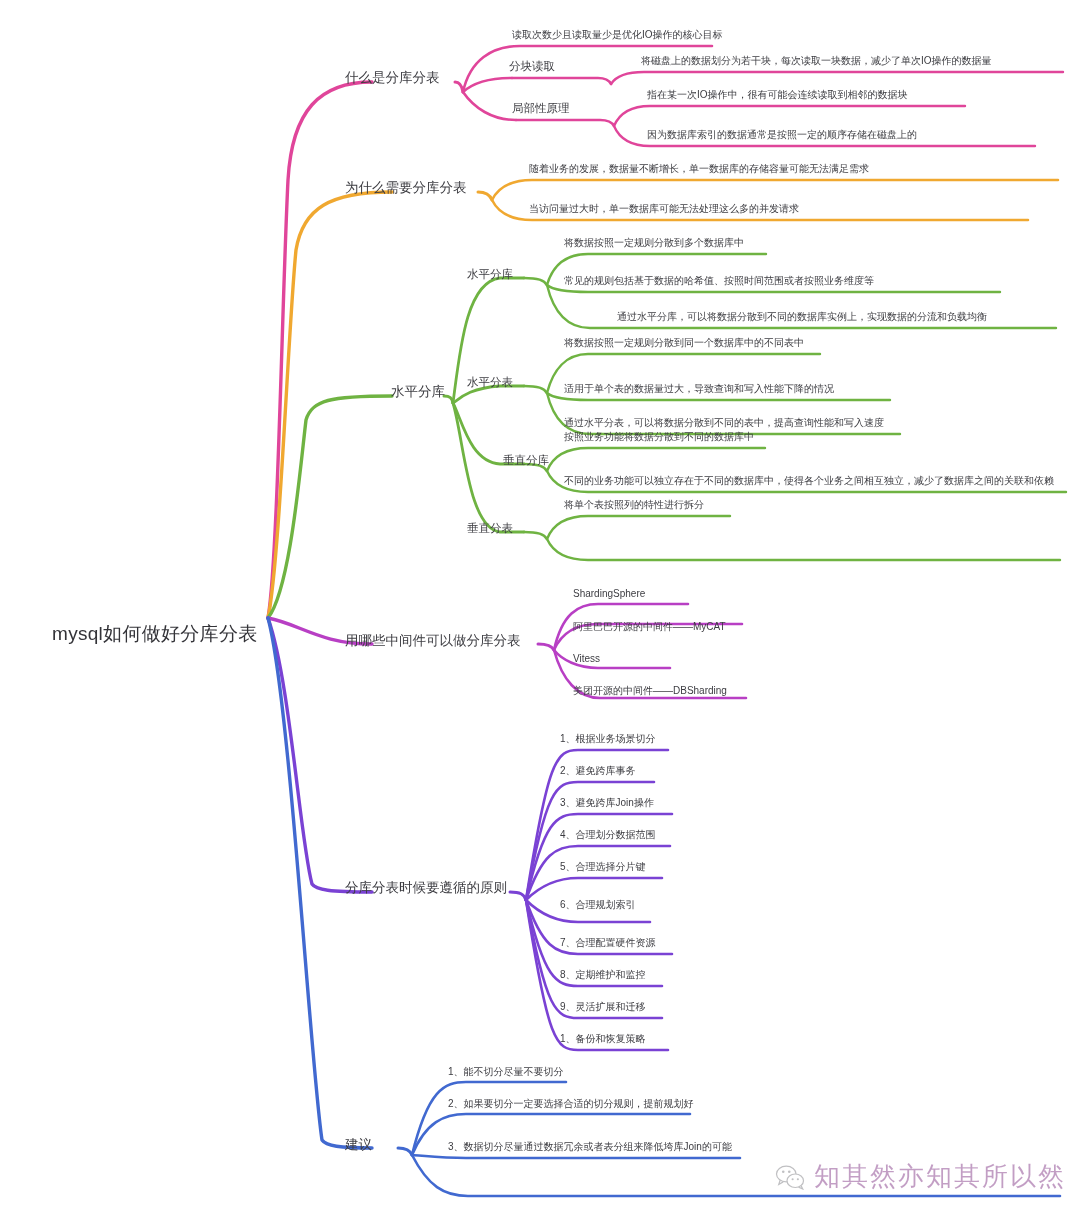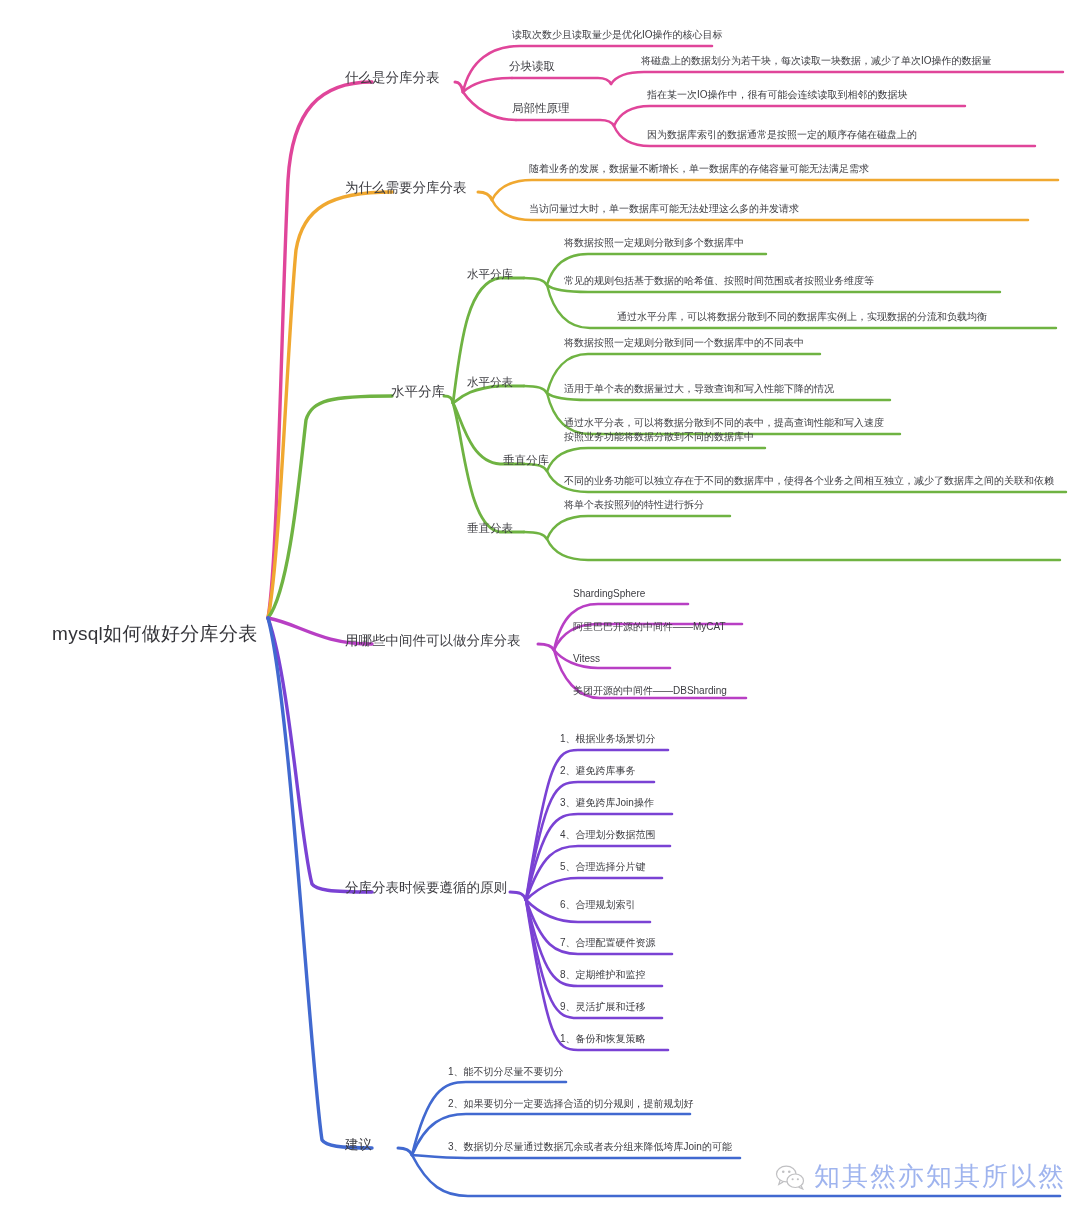--- a/index.html
+++ b/index.html
@@ -43,21 +43,21 @@
     right:14px;
     bottom:18px;
     display:flex;
     align-items:center;
     gap:9px;
     opacity:.42;
     pointer-events:none;
   }
   #watermark .wm-text{
     font-size:26px;
-    color:#1d4ed8;
+    color:#701a75;
     letter-spacing:2px;
     font-family:"DejaVu Sans",sans-serif;
     white-space:nowrap;
   }
   .wx{ width:30px;height:26px; }
 </style>
 </head>
 <body>
 
 <div id="canvas">

